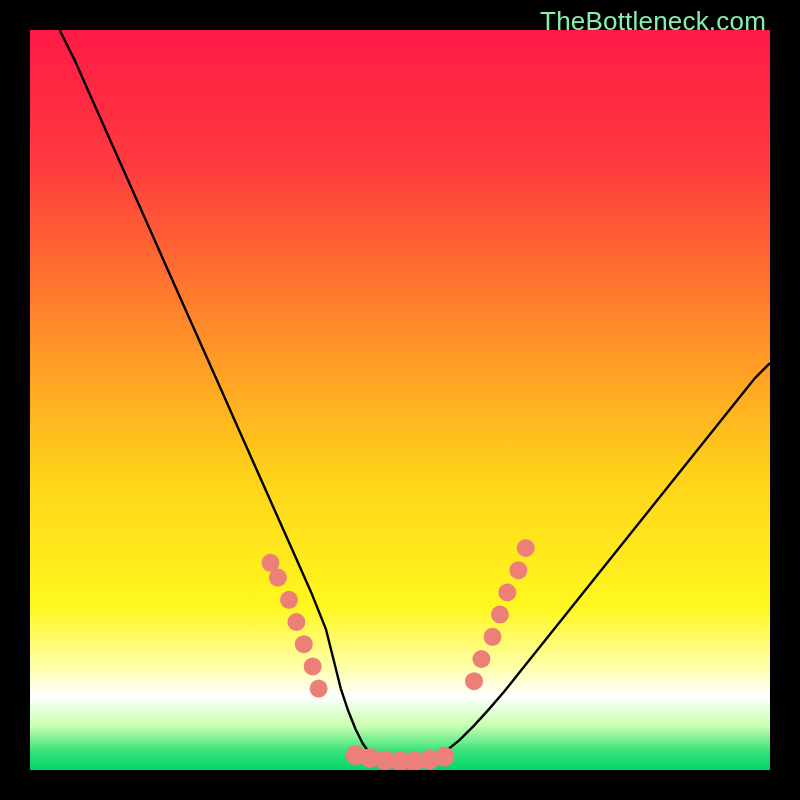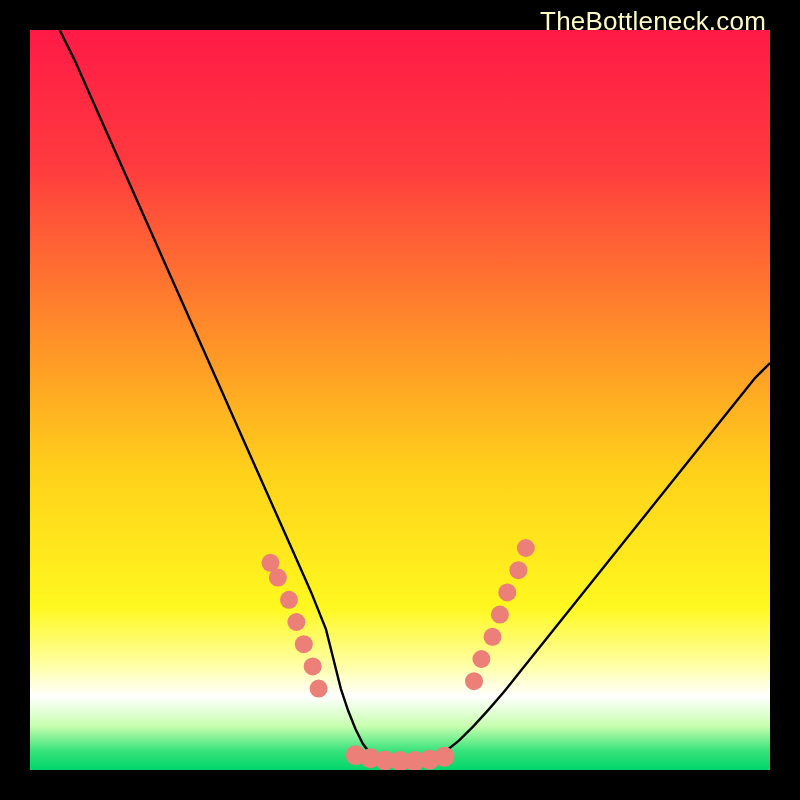--- a/index.html
+++ b/index.html
@@ -25,21 +25,21 @@
     width: 740px;
     height: 740px;
   }
   .watermark {
     position: absolute;
     top: 6px;
     right: 34px;
     font-family: Arial, Helvetica, sans-serif;
     font-size: 26px;
     font-weight: 500;
-    color: #fef9c3;
+    color: #86efac;
     letter-spacing: 0.2px;
   }
 </style>
 </head>
 <body>
 
 <div class="frame">
   <svg class="plot-area" viewBox="0 0 740 740" preserveAspectRatio="none">
     <defs>
       <linearGradient id="bg-grad" x1="0" y1="0" x2="0" y2="1">

